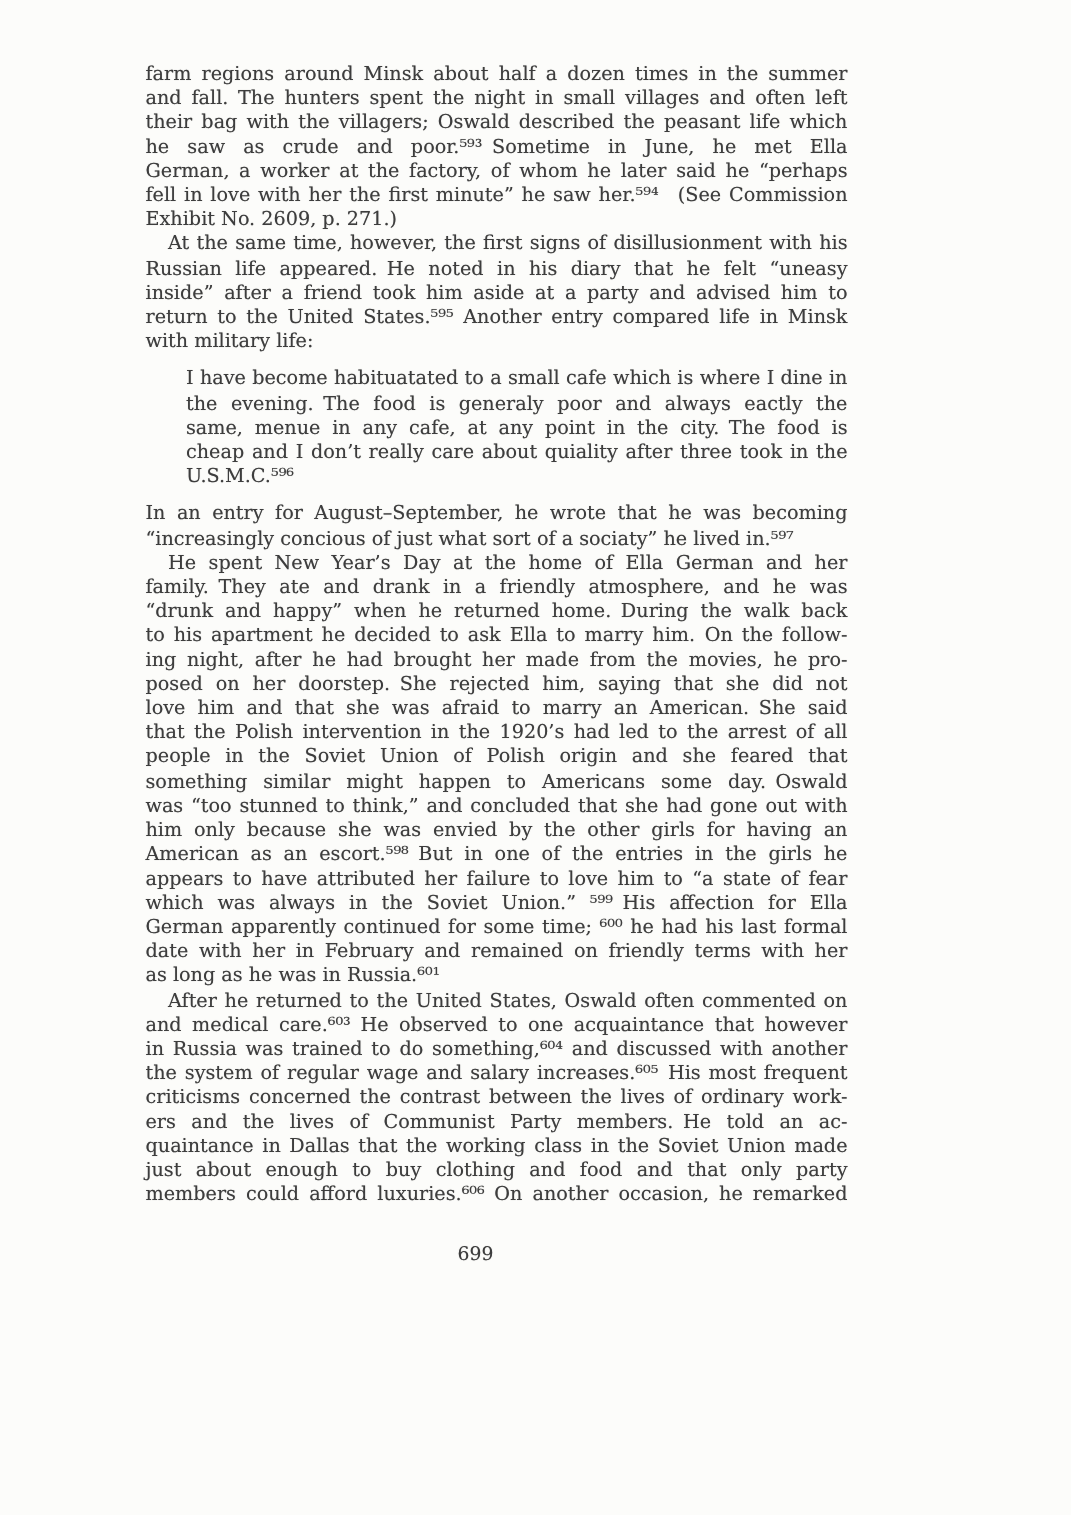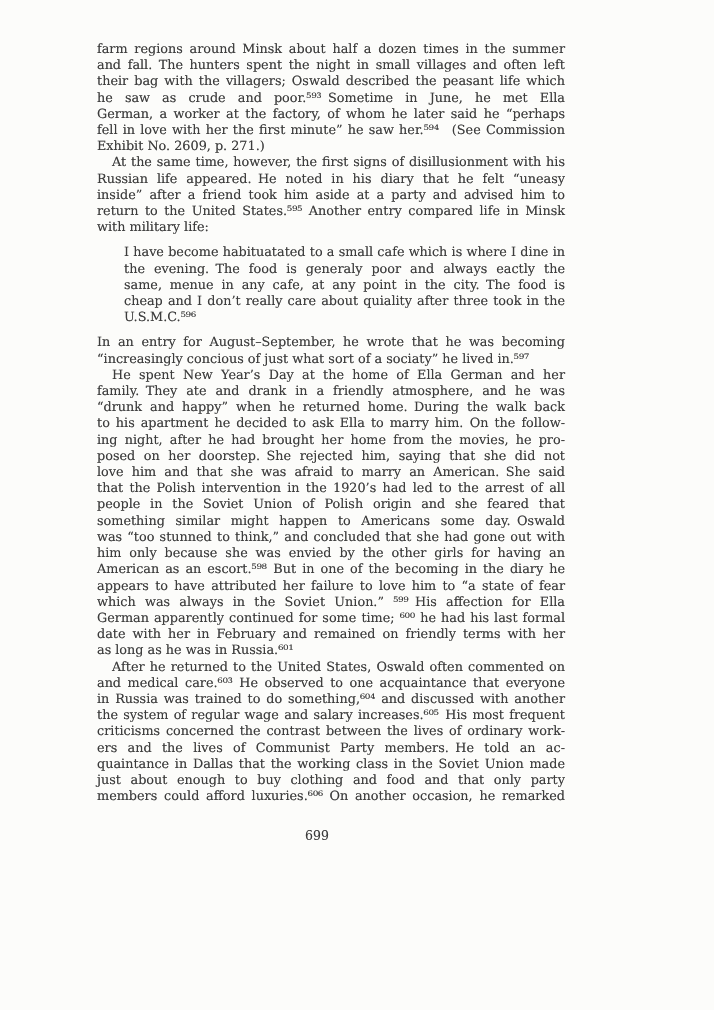--- a/index.html
+++ b/index.html
@@ -88,38 +88,38 @@
       </div>
       <div class="para body">
         <div class="line">In an entry for August–September, he wrote that he was becoming</div>
         <div class="line last">“increasingly concious of just what sort of a sociaty” he lived in.⁵⁹⁷</div>
       </div>
       <div class="para body indent">
         <div class="line">He spent New Year’s Day at the home of Ella German and her</div>
         <div class="line">family. They ate and drank in a friendly atmosphere, and he was</div>
         <div class="line">“drunk and happy” when he returned home. During the walk back</div>
         <div class="line">to his apartment he decided to ask Ella to marry him. On the follow-</div>
-        <div class="line">ing night, after he had brought her home from the movies, he pro-</div>
+        <div class="line">ing night, after he had brought her made from the movies, he pro-</div>
         <div class="line">posed on her doorstep. She rejected him, saying that she did not</div>
         <div class="line">love him and that she was afraid to marry an American. She said</div>
         <div class="line">that the Polish intervention in the 1920’s had led to the arrest of all</div>
         <div class="line">people in the Soviet Union of Polish origin and she feared that</div>
         <div class="line">something similar might happen to Americans some day. Oswald</div>
         <div class="line">was “too stunned to think,” and concluded that she had gone out with</div>
         <div class="line">him only because she was envied by the other girls for having an</div>
-        <div class="line">American as an escort.⁵⁹⁸ But in one of the becoming in the diary he</div>
+        <div class="line">American as an escort.⁵⁹⁸ But in one of the entries in the girls he</div>
         <div class="line">appears to have attributed her failure to love him to “a state of fear</div>
         <div class="line">which was always in the Soviet Union.” ⁵⁹⁹ His affection for Ella</div>
         <div class="line">German apparently continued for some time; ⁶⁰⁰ he had his last formal</div>
         <div class="line">date with her in February and remained on friendly terms with her</div>
         <div class="line last">as long as he was in Russia.⁶⁰¹</div>
       </div>
       <div class="para body indent">
         <div class="line">After he returned to the United States, Oswald often commented on</div>
-        <div class="line">and medical care.⁶⁰³ He observed to one acquaintance that everyone</div>
+        <div class="line">and medical care.⁶⁰³ He observed to one acquaintance that however</div>
         <div class="line">in Russia was trained to do something,⁶⁰⁴ and discussed with another</div>
         <div class="line">the system of regular wage and salary increases.⁶⁰⁵ His most frequent</div>
         <div class="line">criticisms concerned the contrast between the lives of ordinary work-</div>
         <div class="line">ers and the lives of Communist Party members. He told an ac-</div>
         <div class="line">quaintance in Dallas that the working class in the Soviet Union made</div>
         <div class="line">just about enough to buy clothing and food and that only party</div>
         <div class="line">members could afford luxuries.⁶⁰⁶ On another occasion, he remarked</div>
       </div>
     </div>
   <div class="page-number">699</div>

